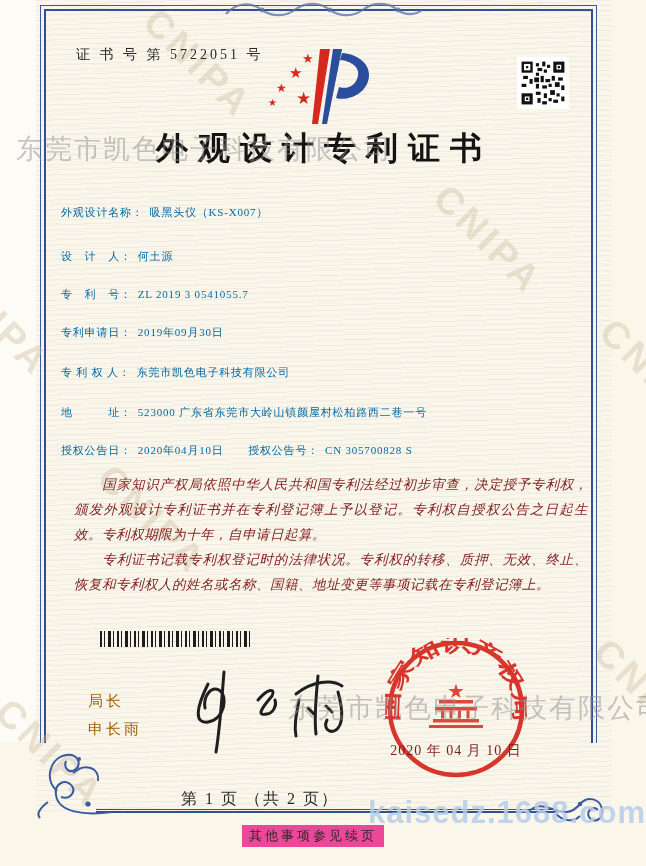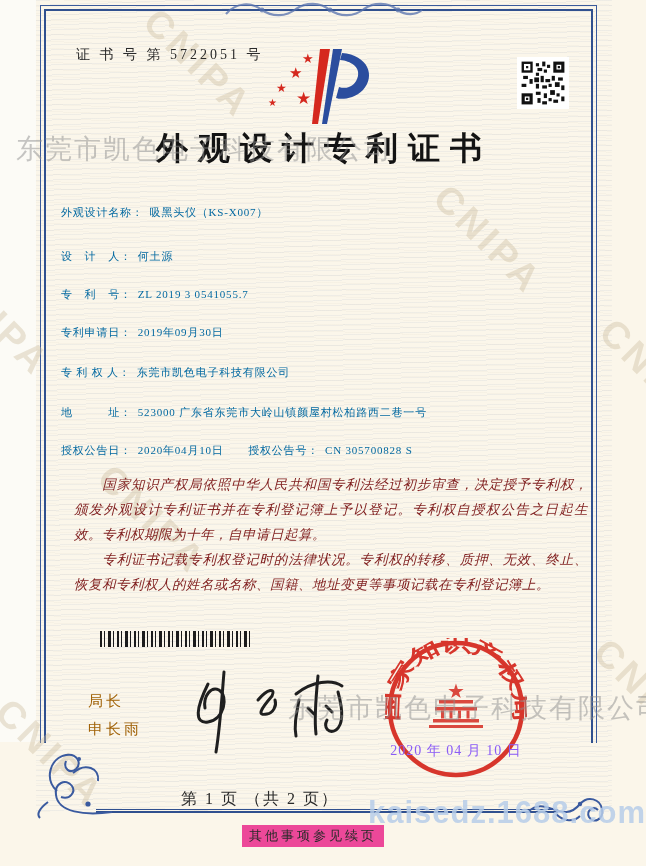--- a/index.html
+++ b/index.html
@@ -56,21 +56,21 @@
       #1c1c1c 13px 14px, rgba(0,0,0,0) 14px 17px); }
 
   .signer { left:88px; z-index:4; font-family:"Liberation Sans", sans-serif;
     font-size:15px; letter-spacing:3px; color:#a16207; }
   .signer-title { top:692px; }
   .signer-name  { top:720px; }
   .signature { left:178px; top:666px; width:178px; height:92px; z-index:4; }
 
   .seal { left:385px; top:638px; width:142px; height:142px; z-index:4; opacity:.93; }
   .seal-date { left:390px; top:742px; width:132px; text-align:center; font-size:14px;
-    color:#8b5cf6; letter-spacing:1px; z-index:5; white-space:nowrap; }
+    color:#7f1d1d; letter-spacing:1px; z-index:5; white-space:nowrap; }
 
   .page-info { left:120px; top:789px; width:280px; text-align:center; font-size:16px;
     letter-spacing:2px; color:#2a2a2a; z-index:4; }
   .footer-note { left:242px; top:825px; font-size:13px; letter-spacing:3px; color:#2a2a2a;
     background:#ec4899; padding:2px 7px; z-index:4; }
 
   
   .wm-cnipa { font-family:"Liberation Sans", sans-serif; font-weight:700; font-size:38px;
     letter-spacing:4px; color:#cbbc9d; opacity:.38; transform:rotate(45deg);
     white-space:nowrap; z-index:3; }

